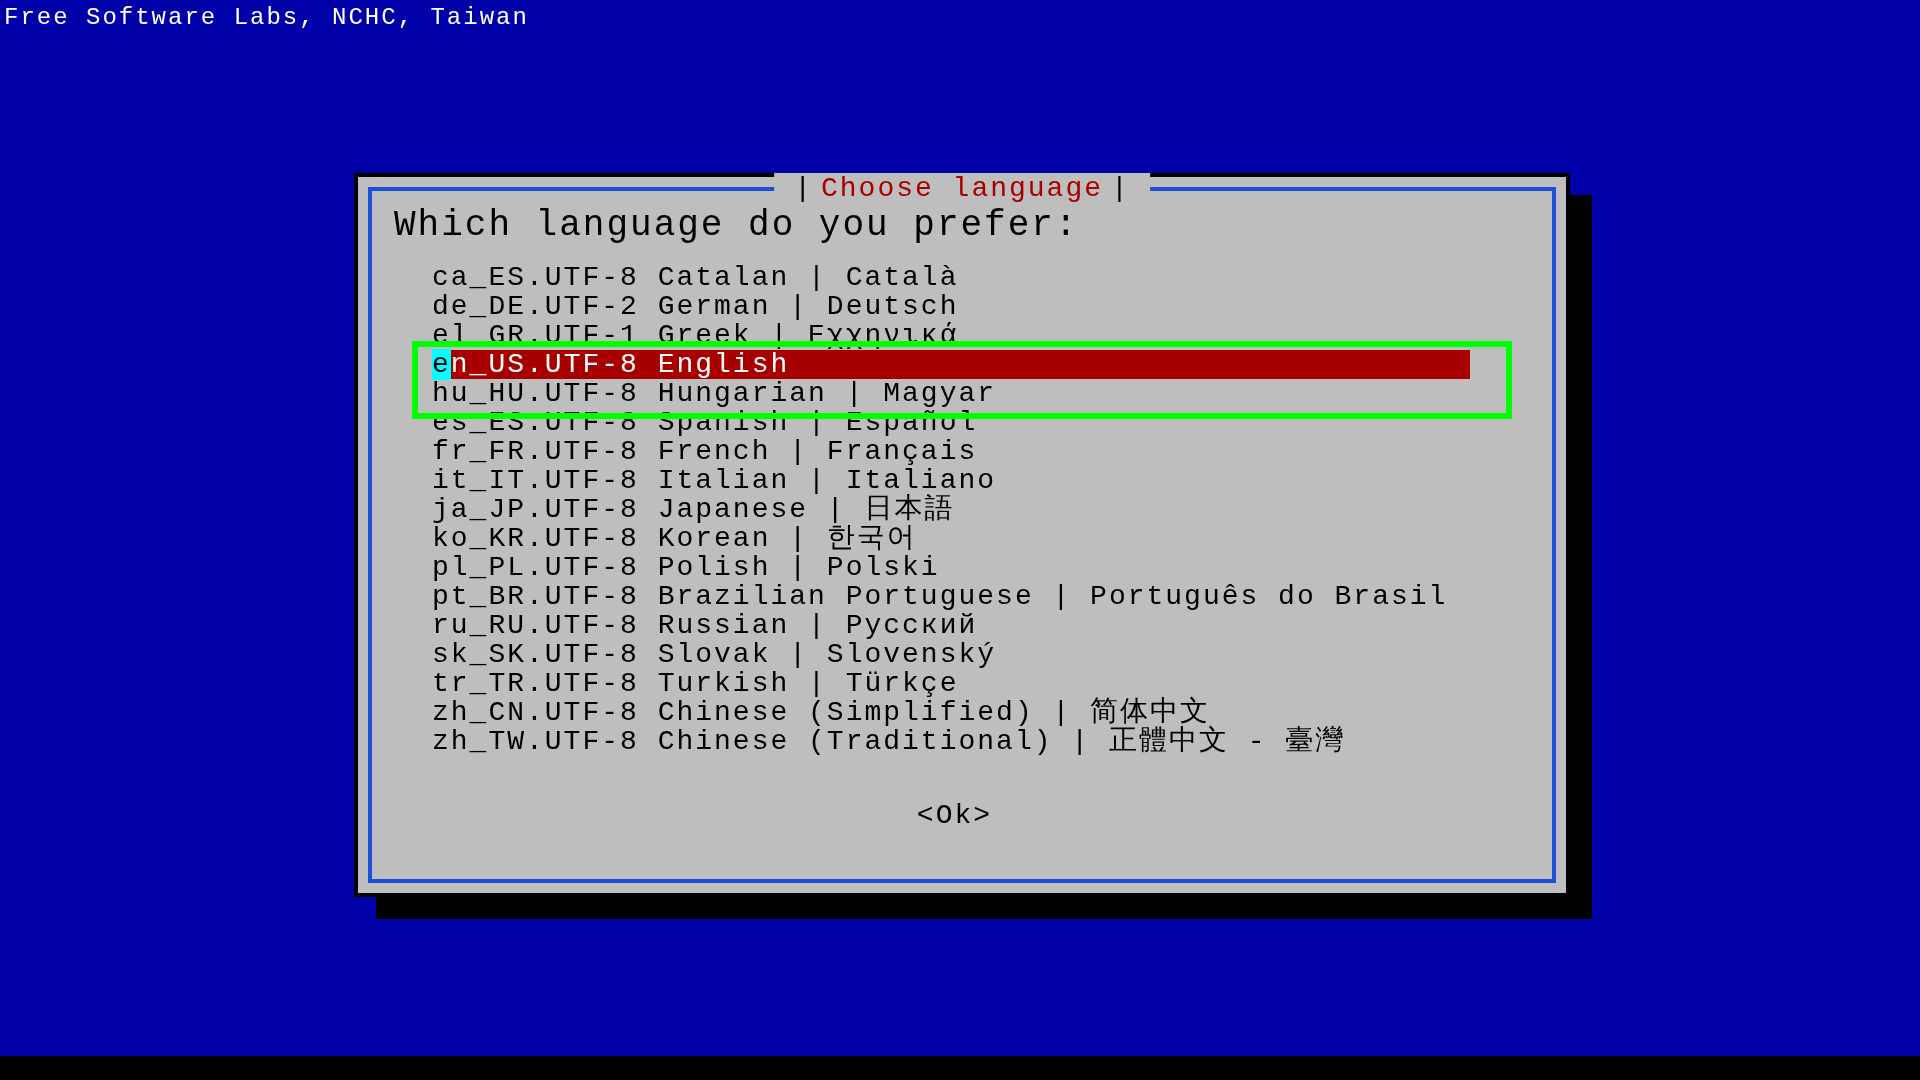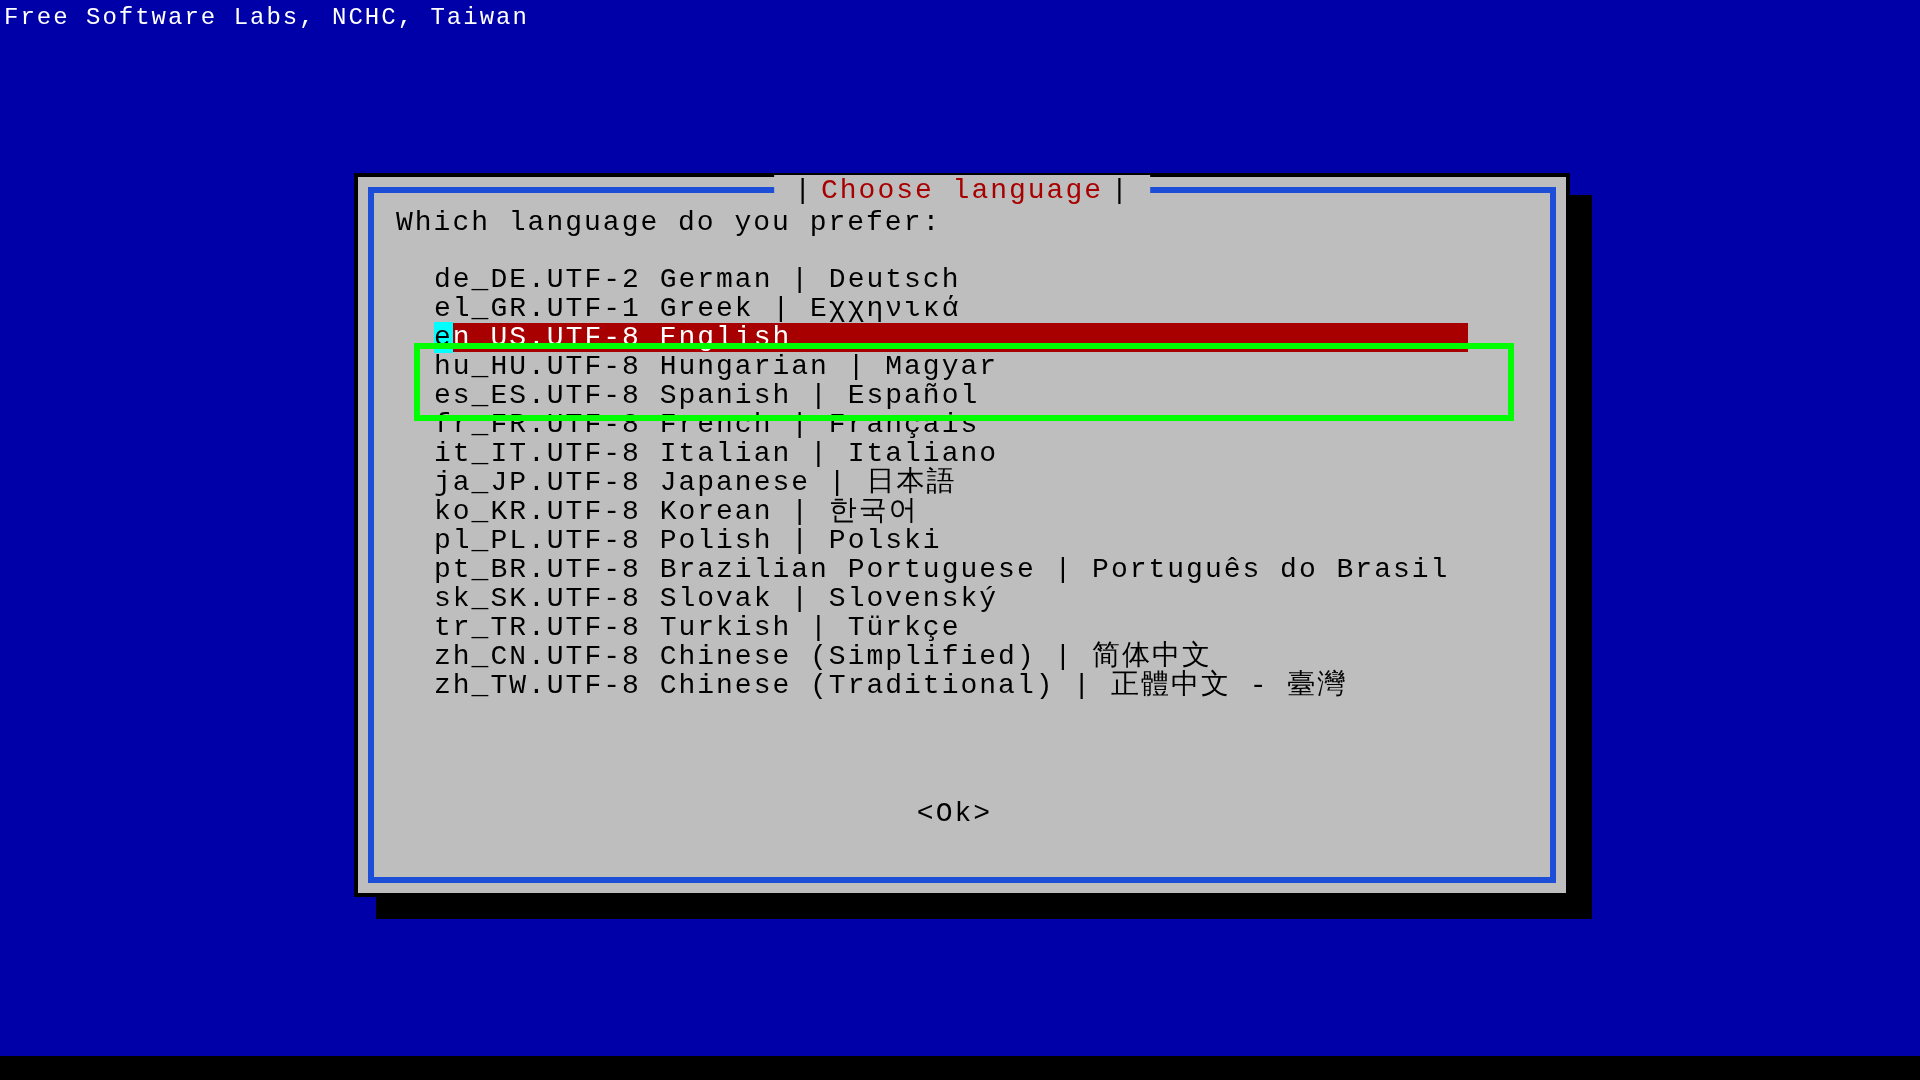--- a/index.html
+++ b/index.html
@@ -35,21 +35,21 @@
       height: 724px;
       background: #bebebe;
       border: 4px solid #000000;
     }
     .dialog-inner-border {
       position: absolute;
       left: 10px;
       top: 10px;
       right: 10px;
       bottom: 10px;
-      border: 6px solid #1d4ed8;
+      border: 4px solid #1d4ed8;
     }
     .dialog-title {
       position: absolute;
       top: -18px;
       left: 50%;
       transform: translateX(-50%);
       background: #bebebe;
       color: #a80000;
       font-size: 28px;
       padding: 0 12px;
@@ -59,21 +59,21 @@
     .title-bars {
       display: inline-block;
       color: #000000;
       margin: 0 8px;
     }
     .prompt {
       position: absolute;
       top: 14px;
       left: 22px;
       color: #000000;
-      font-size: 28px;
+      font-size: 36px;
       letter-spacing: 2px;
     }
     .language-list {
       position: absolute;
       top: 72px;
       left: 60px;
       right: 82px;
     }
     .language-item {
       color: #000000;
@@ -128,31 +128,33 @@
 
 <div class="dialog-shadow"></div>
 
 <div class="dialog">
   <div class="dialog-inner-border">
     <div class="dialog-title">
       <span class="title-bars">|</span><span>Choose language</span><span class="title-bars">|</span>
     </div>
     <div class="prompt">Which language do you prefer:</div>
     <div class="language-list" id="lang-list">
+        <div class="language-item">ca_ES.UTF-8 Catalan | Català</div>
         <div class="language-item">de_DE.UTF-2 German | Deutsch</div>
         <div class="language-item">el_GR.UTF-1 Greek | Εχχηνικά</div>
         <div class="language-item selected"><span class="first-char">e</span><span>n_US.UTF-8 English</span></div>
         <div class="language-item">hu_HU.UTF-8 Hungarian | Magyar</div>
         <div class="language-item">es_ES.UTF-8 Spanish | Español</div>
         <div class="language-item">fr_FR.UTF-8 French | Français</div>
         <div class="language-item">it_IT.UTF-8 Italian | Italiano</div>
         <div class="language-item">ja_JP.UTF-8 Japanese | 日本語</div>
         <div class="language-item">ko_KR.UTF-8 Korean | 한국어</div>
         <div class="language-item">pl_PL.UTF-8 Polish | Polski</div>
         <div class="language-item">pt_BR.UTF-8 Brazilian Portuguese | Português do Brasil</div>
+        <div class="language-item">ru_RU.UTF-8 Russian | Русский</div>
         <div class="language-item">sk_SK.UTF-8 Slovak | Slovenský</div>
         <div class="language-item">tr_TR.UTF-8 Turkish | Türkçe</div>
         <div class="language-item">zh_CN.UTF-8 Chinese (Simplified) | 简体中文</div>
         <div class="language-item">zh_TW.UTF-8 Chinese (Traditional) | 正體中文 - 臺灣</div>
       </div>
     <div class="highlight-box"></div>
     <div class="ok-button">&lt;Ok&gt;</div>
   </div>
 </div>
 

